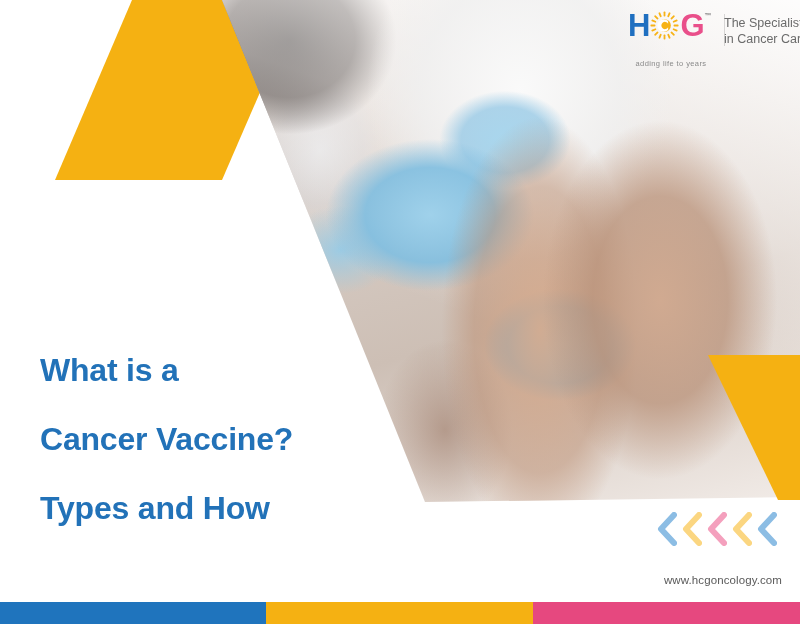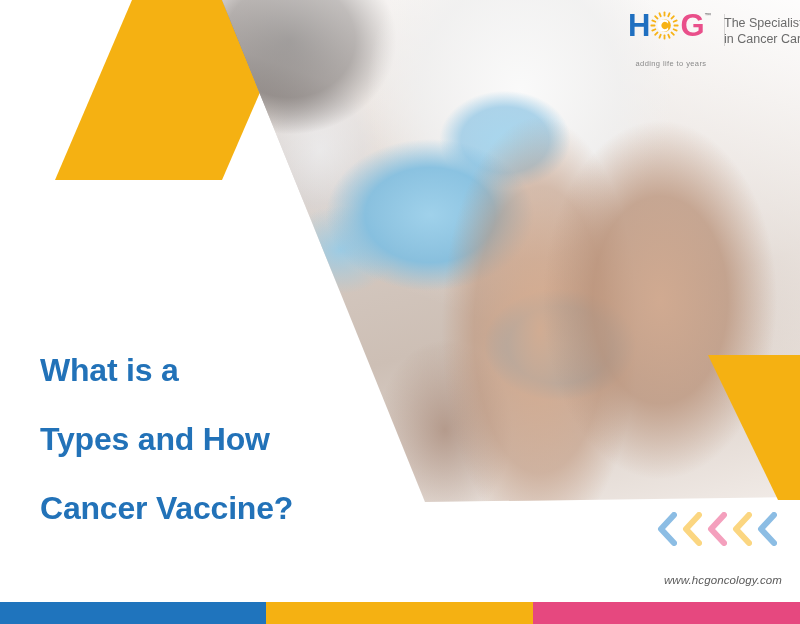--- a/index.html
+++ b/index.html
@@ -162,21 +162,20 @@
 
   
   .site-url {
     position: absolute;
     right: 18px;
     top: 574px;
     font-size: 11.5px;
     color: #5a5a5a;
     letter-spacing: 0.1px;
     font-family: "Liberation Sans", sans-serif;
-    font-style: italic;
   }
 
   
   .bottom-bar {
     position: absolute;
     left: 0;
     bottom: 0;
     width: 800px;
     height: 22px;
     display: flex;
@@ -236,22 +235,22 @@
     </div>
     <div class="logo-strap">
       <span>The Specialist</span><br>
       <span>in Cancer Care</span>
     </div>
   </div>
   <div class="logo-divider"></div>
 
   <h1 class="headline">
     <span class="hl-line">What is a</span>
+    <span class="hl-line">Cancer Vaccine?</span>
     <span class="hl-line">Types and How</span>
-    <span class="hl-line">Cancer Vaccine?</span>
   </h1>
 
   <div class="chevrons">
     <svg class="chev" width="22" height="34" viewBox="0 0 22 34">
         <path d="M19 3 L6 17 L19 31" fill="none" stroke="#8cbde4" stroke-width="6" stroke-linecap="round" stroke-linejoin="round"></path>
       </svg>
     <svg class="chev" width="22" height="34" viewBox="0 0 22 34">
         <path d="M19 3 L6 17 L19 31" fill="none" stroke="#fbd681" stroke-width="6" stroke-linecap="round" stroke-linejoin="round"></path>
       </svg>
     <svg class="chev" width="22" height="34" viewBox="0 0 22 34">

